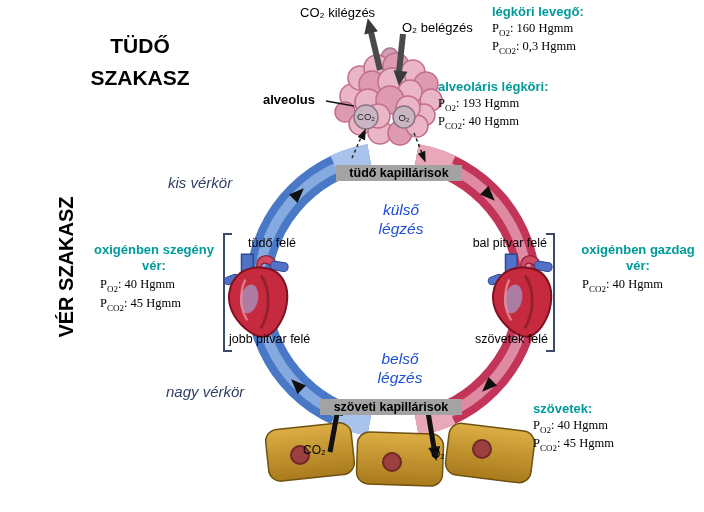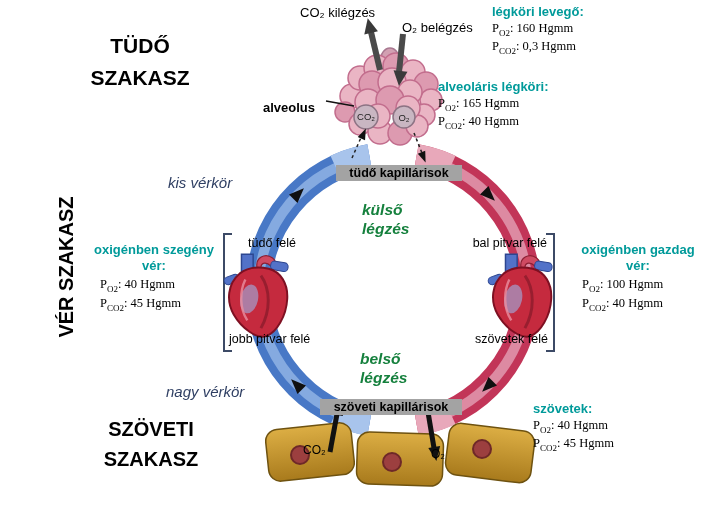--- a/index.html
+++ b/index.html
@@ -11,21 +11,21 @@
   .title { font-weight:bold; font-size:21px; color:#000; text-align:center; line-height:1.5; }
   .vtitle { font-size:20px; transform:rotate(-90deg); }
   .teal { color:#009a9a; }
   .stat-title { font-weight:bold; font-size:13px; line-height:1.2; }
   .stat-line { font-size:12.5px; color:#000; line-height:1.35; white-space:nowrap;font-family:Liberation Serif, serif; }
   .stat-line sub { font-size:9px; }
   .small-label { font-size:12.5px; color:#000; white-space:nowrap; }
   .bold13 { font-weight:bold; font-size:13px; color:#000; white-space:nowrap; }
   .cap-label { font-weight:bold; font-size:12.5px; color:#000; background:#a3a3a3; text-align:center; padding:1px 2px; white-space:nowrap; }
   .circuit-label { font-style:italic; font-size:15px; color:#2f3f63; white-space:nowrap; }
-  .resp-label { font-style:italic; font-weight:bold; font-size:15.5px; color:#15803d; text-align:left; line-height:1.25; }
+  .resp-label { font-style:italic; font-weight:normal; font-size:15.5px; color:#1d4ed8; text-align:center; line-height:1.25; }
   .gas-small { font-size:9.5px; color:#222; text-align:center; white-space:nowrap; }
   .ctr { text-align:center; }
   .rt { text-align:right; }
 </style>
 </head>
 <body>
 
 <div id="stage">
 
   <svg id="diagram-svg" width="704" height="512" viewBox="0 0 704 512">
@@ -121,36 +121,35 @@
     <g>
       <line x1="330" y1="452" x2="337" y2="414" stroke="#111" stroke-width="5"></line>
       <polygon points="9,0 -5,6 -5,-6" fill="#111" transform="translate(338,410) rotate(-80)"></polygon>
       <line x1="428" y1="412" x2="434" y2="448" stroke="#111" stroke-width="5"></line>
       <polygon points="9,0 -5,6 -5,-6" fill="#111" transform="translate(435,452) rotate(81)"></polygon>
     </g>
   </svg>
 
   <div class="abs title" style="left:75px; top:30px; width:130px;">TÜDŐ SZAKASZ</div>
   <div class="abs title vtitle" style="left:-27px; top:252px; width:186px;">VÉR SZAKASZ</div>
-  <div class="abs title" style="left:82px; top:414px; width:138px; font-size:20px;">SZÖVETI SZAKASZ</div>
 
   <div class="abs small-label" style="left:300px; top:5px; font-size:13px;">CO₂ kilégzés</div>
   <div class="abs small-label" style="left:402px; top:20px; font-size:13px;">O₂ belégzés</div>
 
   <div class="abs" style="left:492px; top:4px; width:140px;">
     <div class="stat-title teal">légköri levegő:</div>
     <div class="stat-line"><span>P</span><sub>O2</sub><span>: 160 Hgmm</span></div>
     <div class="stat-line"><span>P</span><sub>CO2</sub><span>: 0,3 Hgmm</span></div>
   </div>
 
-  <div class="abs bold13" style="left:263px; top:100px;">alveolus</div>
+  <div class="abs bold13" style="left:263px; top:92px;">alveolus</div>
 
   <div class="abs" style="left:438px; top:79px; width:134px;">
     <div class="stat-title teal">alveoláris légköri:</div>
-    <div class="stat-line"><span>P</span><sub>O2</sub><span>: 165 Hgmm</span></div>
+    <div class="stat-line"><span>P</span><sub>O2</sub><span>: 193 Hgmm</span></div>
     <div class="stat-line"><span>P</span><sub>CO2</sub><span>: 40 Hgmm</span></div>
   </div>
 
   <div class="abs gas-small" style="left:352px; top:111px; width:28px;">CO₂</div>
   <div class="abs gas-small" style="left:393px; top:112px; width:22px;">O₂</div>
 
   <div class="abs circuit-label" style="left:168px; top:174px;">kis vérkör</div>
   <div class="abs circuit-label" style="left:166px; top:383px;">nagy vérkör</div>
   <div class="abs cap-label" style="left:336px; top:165px; width:126px;">tüdő kapillárisok</div>
   <div class="abs cap-label" style="left:320px; top:399px; width:142px;">szöveti kapillárisok</div>
@@ -166,21 +165,20 @@
     <div class="stat-title teal ctr">oxigénben szegény vér:</div>
     <div style="margin-top:3px; margin-left:6px;">
       <div class="stat-line"><span>P</span><sub>O2</sub><span>: 40 Hgmm</span></div>
       <div class="stat-line"><span>P</span><sub>CO2</sub><span>: 45 Hgmm</span></div>
     </div>
   </div>
 
   <div class="abs" style="left:580px; top:242px; width:116px;">
     <div class="stat-title teal ctr">oxigénben gazdag vér:</div>
     <div style="margin-top:3px; margin-left:2px;">
-      <div class="stat-line"><span>P</span><sub>O2</sub><span>: 100 Hgmm</span></div>
       <div class="stat-line"><span>P</span><sub>CO2</sub><span>: 40 Hgmm</span></div>
     </div>
   </div>
 
   <div class="abs" style="left:533px; top:401px; width:122px;">
     <div class="stat-title teal">szövetek:</div>
     <div class="stat-line"><span>P</span><sub>O2</sub><span>: 40 Hgmm</span></div>
     <div class="stat-line"><span>P</span><sub>CO2</sub><span>: 45 Hgmm</span></div>
   </div>
 

